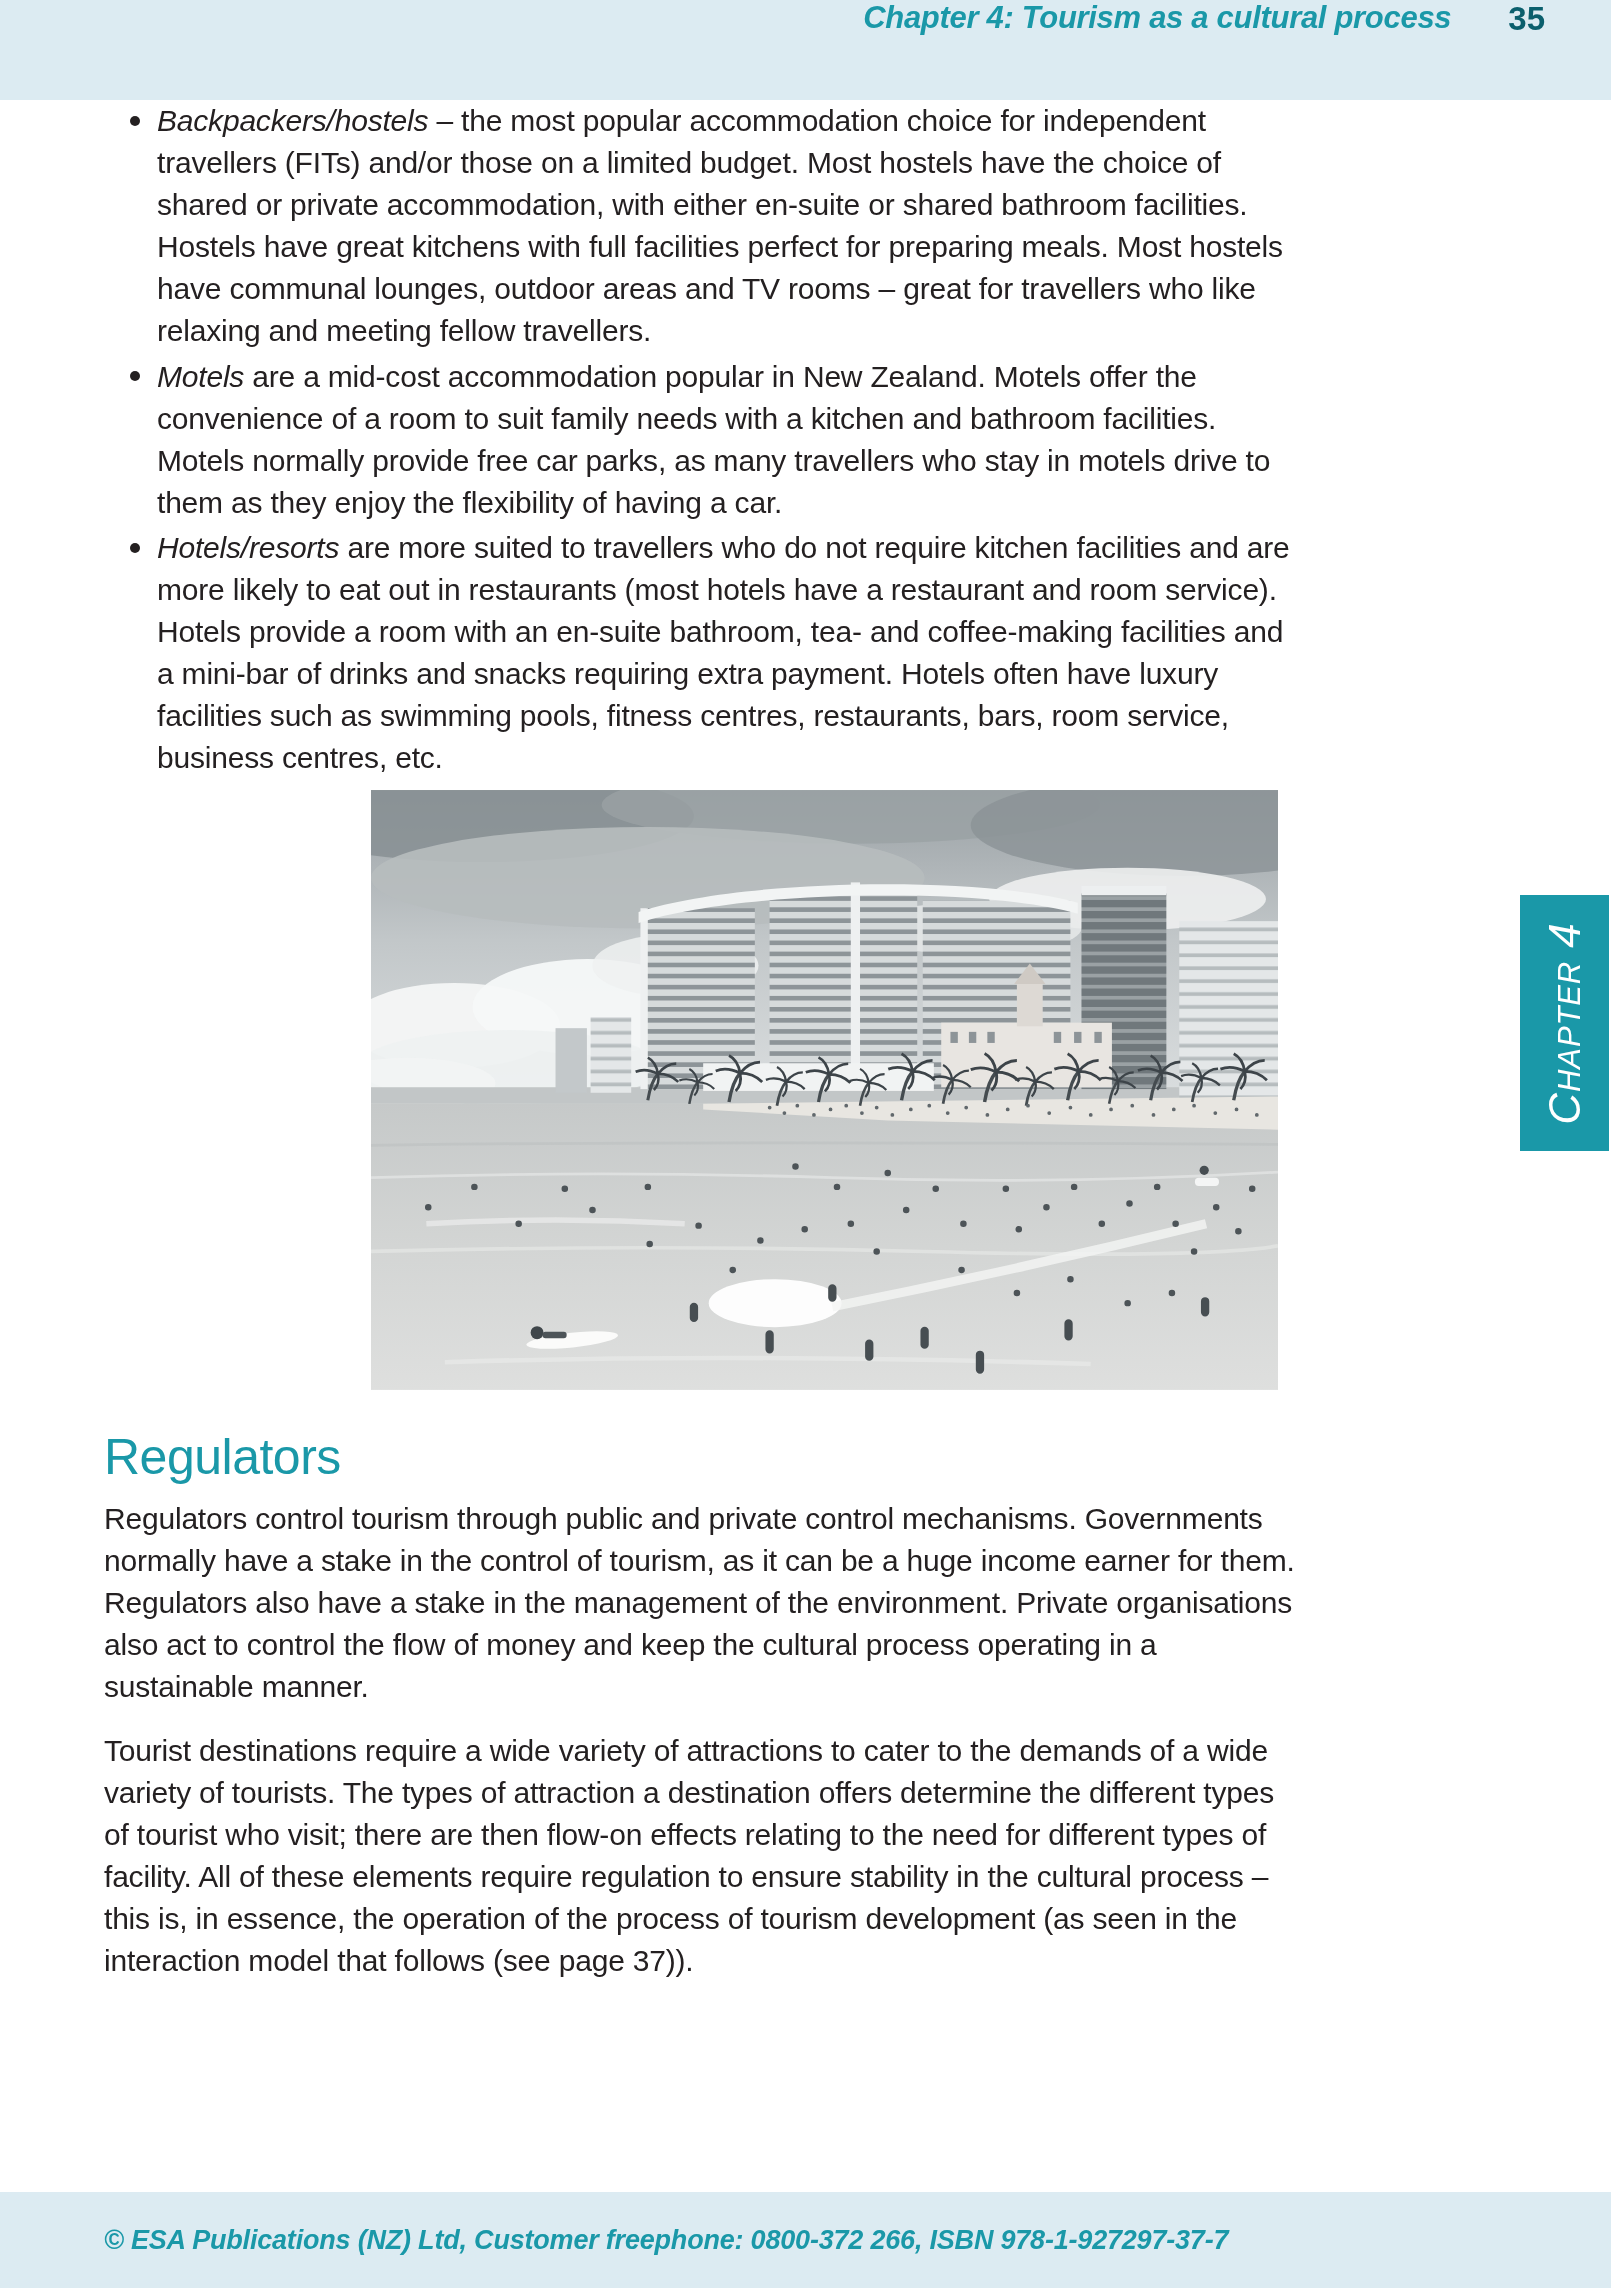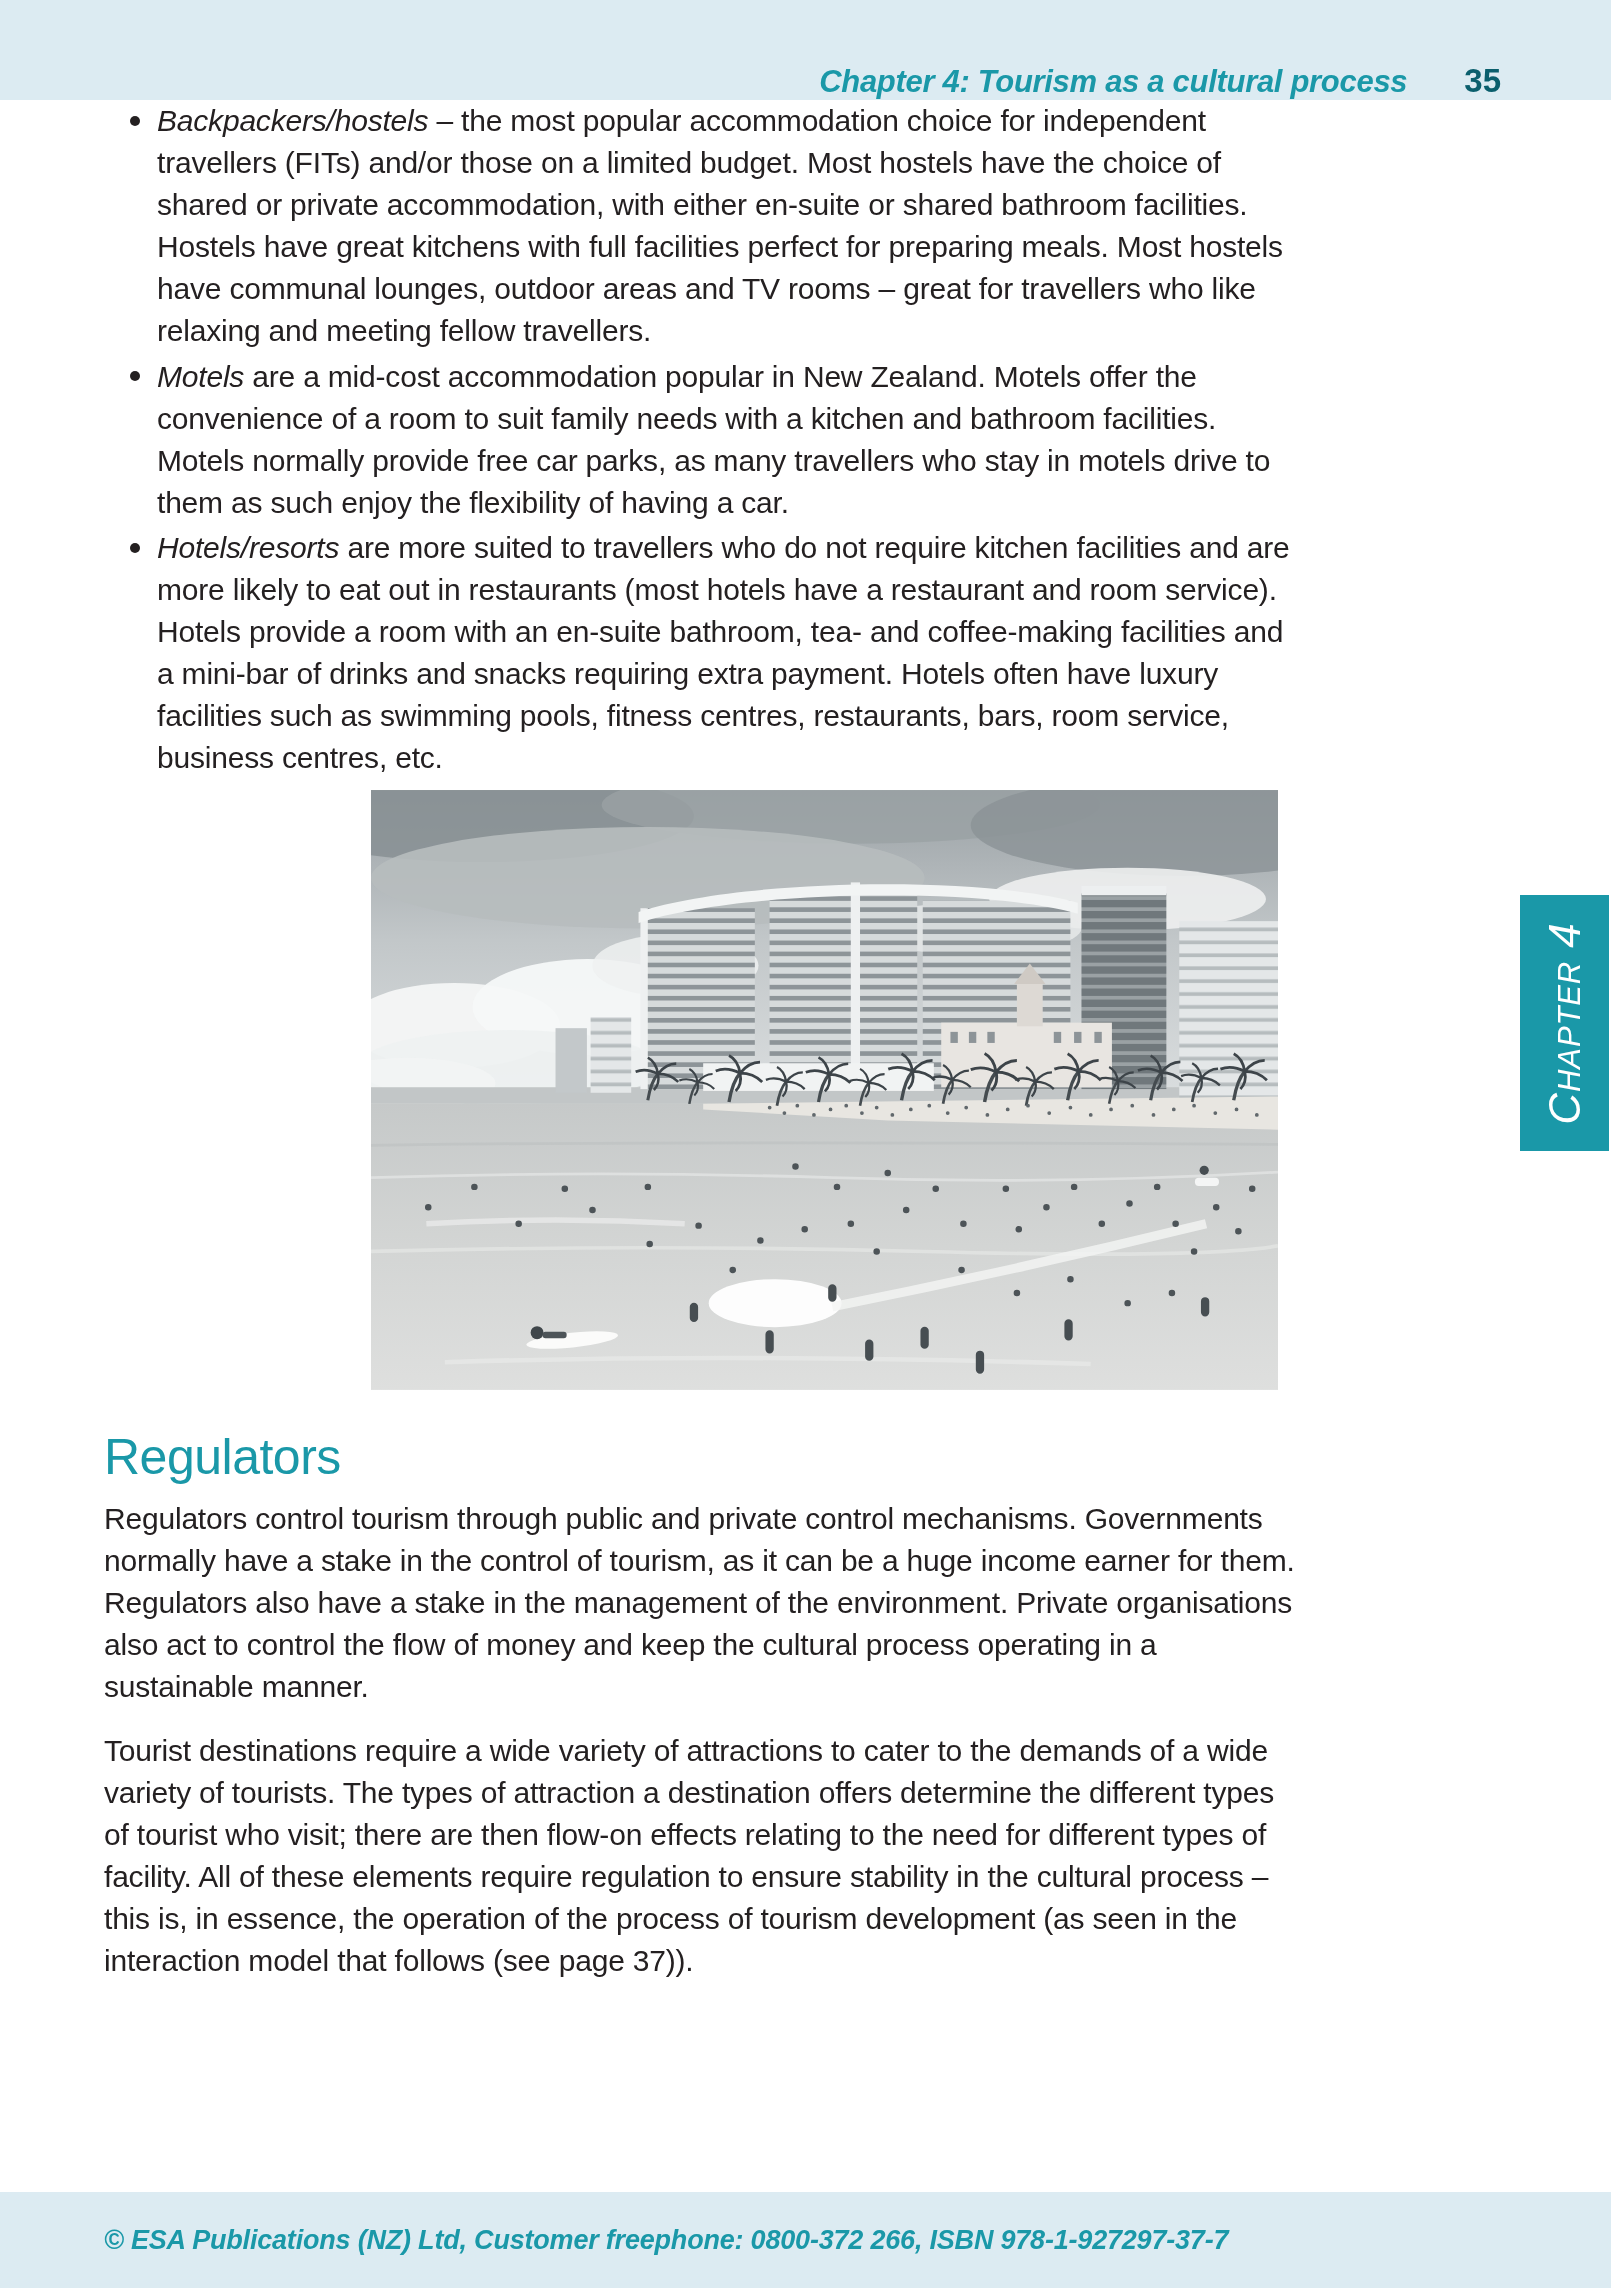--- a/index.html
+++ b/index.html
@@ -8,22 +8,22 @@
     width:1611px;height:2289px;
     background:#ffffff;
     font-family:"Liberation Sans","DejaVu Sans",sans-serif;
     color:var(--body_text,#242021);
     overflow:hidden;
   }
   
   .band{background:var(--band_blue,#dcebf2);}
   #header-band{
     position:absolute;top:0;left:0;right:0;height:100px;
-    display:flex;align-items:flex-end;justify-content:flex-end;
-    padding-right:110px;box-sizing:border-box;
+    display:flex;align-items:flex-start;justify-content:flex-end;
+    padding-right:66px;box-sizing:border-box;
   }
   #chapter-title{
     font-style:italic;font-weight:bold;font-size:31px;
     color:var(--teal,#1a98a8);
     margin-right:57px;letter-spacing:-0.3px;
   }
   #page-number{
     font-weight:bold;font-size:33px;
     color:var(--dark_teal,#0b5f6d);
   }
@@ -89,21 +89,21 @@
   <div id="header-band" class="band">
     <span id="chapter-title">Chapter 4: Tourism as a cultural process</span>
     <span id="page-number">35</span>
   </div>
 
   <div id="content">
 
 
     <ul class="bullets">
       <li><span class="lead">Backpackers/hostels</span><span> – the most popular accommodation choice for independent travellers (FITs) and/or those on a limited budget. Most hostels have the choice of shared or private accommodation, with either en-suite or shared bathroom facilities. Hostels have great kitchens with full facilities perfect for preparing meals. Most hostels have communal lounges, outdoor areas and TV rooms – great for travellers who like relaxing and meeting fellow travellers.</span></li>
-      <li><span class="lead">Motels</span><span> are a mid-cost accommodation popular in New Zealand. Motels offer the convenience of a room to suit family needs with a kitchen and bathroom facilities. Motels normally provide free car parks, as many travellers who stay in motels drive to them as such enjoy the flexibility of having a car.</span></li>
+      <li><span class="lead">Motels</span><span> are a mid-cost accommodation popular in New Zealand. Motels offer the convenience of a room to suit family needs with a kitchen and bathroom facilities. Motels normally provide free car parks, as many travellers who stay in motels drive to them as they enjoy the flexibility of having a car.</span></li>
       <li><span class="lead">Hotels/resorts</span><span> are more suited to travellers who do not require kitchen facilities and are more likely to eat out in restaurants (most hotels have a restaurant and room service). Hotels provide a room with an en-suite bathroom, tea- and coffee-making facilities and a mini-bar of drinks and snacks requiring extra payment. Hotels often have luxury facilities such as swimming pools, fitness centres, restaurants, bars, room service, business centres, etc.</span></li>
     </ul>
 
     <figure id="oahu-figure">
       <svg viewBox="0 0 983 650" xmlns="http://www.w3.org/2000/svg">
         <defs>
           <linearGradient id="sky" x1="0" y1="0" x2="0" y2="1">
             <stop offset="0" stop-color="#9aa1a5"></stop>
             <stop offset="0.25" stop-color="#c2c7c9"></stop>
             <stop offset="0.6" stop-color="#e2e5e6"></stop>

